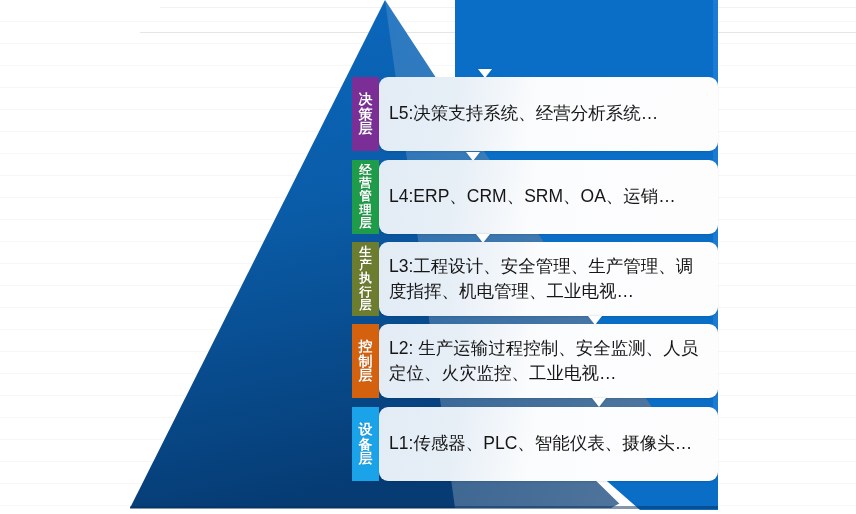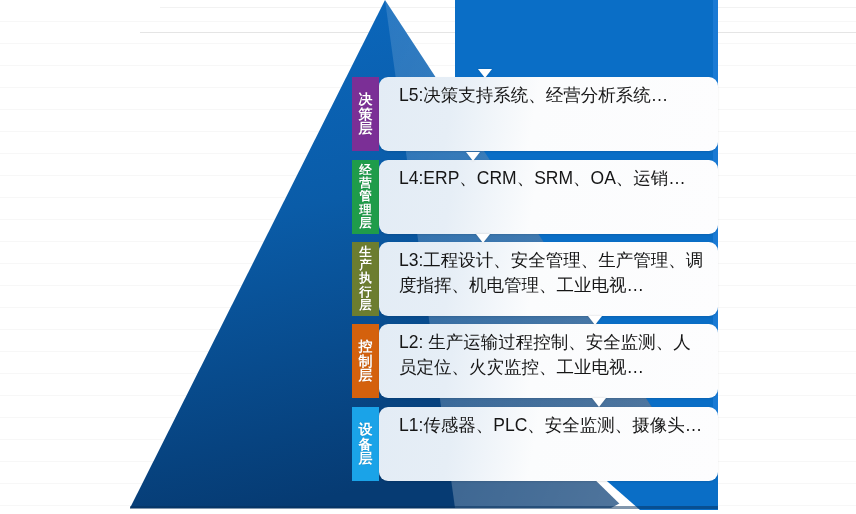--- a/index.html
+++ b/index.html
@@ -89,22 +89,23 @@
     padding: 2px 0;
     text-shadow: 0 0 1px rgba(0,0,0,0.25);
   }
   .tab span { display: block; }
 
   .card {
     flex: 1 1 auto;
     background: linear-gradient(100deg, #e3ecf5 0%, #e6eef6 22%, #fbfcfd 46%, #fdfdfe 100%);
     border-radius: 9px;
     display: flex;
+    align-items: center;
     box-sizing: border-box;
-    padding: 6px 14px 6px 20px;
+    padding: 6px 14px 6px 10px;
     color: #161616;
     font-size: 17.5px;
     line-height: 1.45;
     box-shadow: 0 1px 2px rgba(0,0,0,0.10);
   }
 
   
   .connector {
     position: absolute;
     width: 0;
@@ -208,21 +209,21 @@
       </div>
     </div>
 
     <div class="row" style="top:407px; height:74px; width:366px;">
       <div class="tab" style="background:#1aa3e8;">
         <span>设</span>
         <span>备</span>
         <span>层</span>
       </div>
       <div class="card">
-        <span>L1:传感器、PLC、安全监测、摄像头…</span>
+        <span>L1:传感器、PLC、智能仪表、摄像头…</span>
       </div>
     </div>
 
     <div class="connector" style="left:466px; top:152px;"></div>
     <div class="connector" style="left:476px; top:234px;"></div>
     <div class="connector" style="left:588px; top:316px;"></div>
     <div class="connector" style="left:592px; top:398px;"></div>
     <div class="connector" style="left:478px; top:69px;"></div>
   </div>
 

